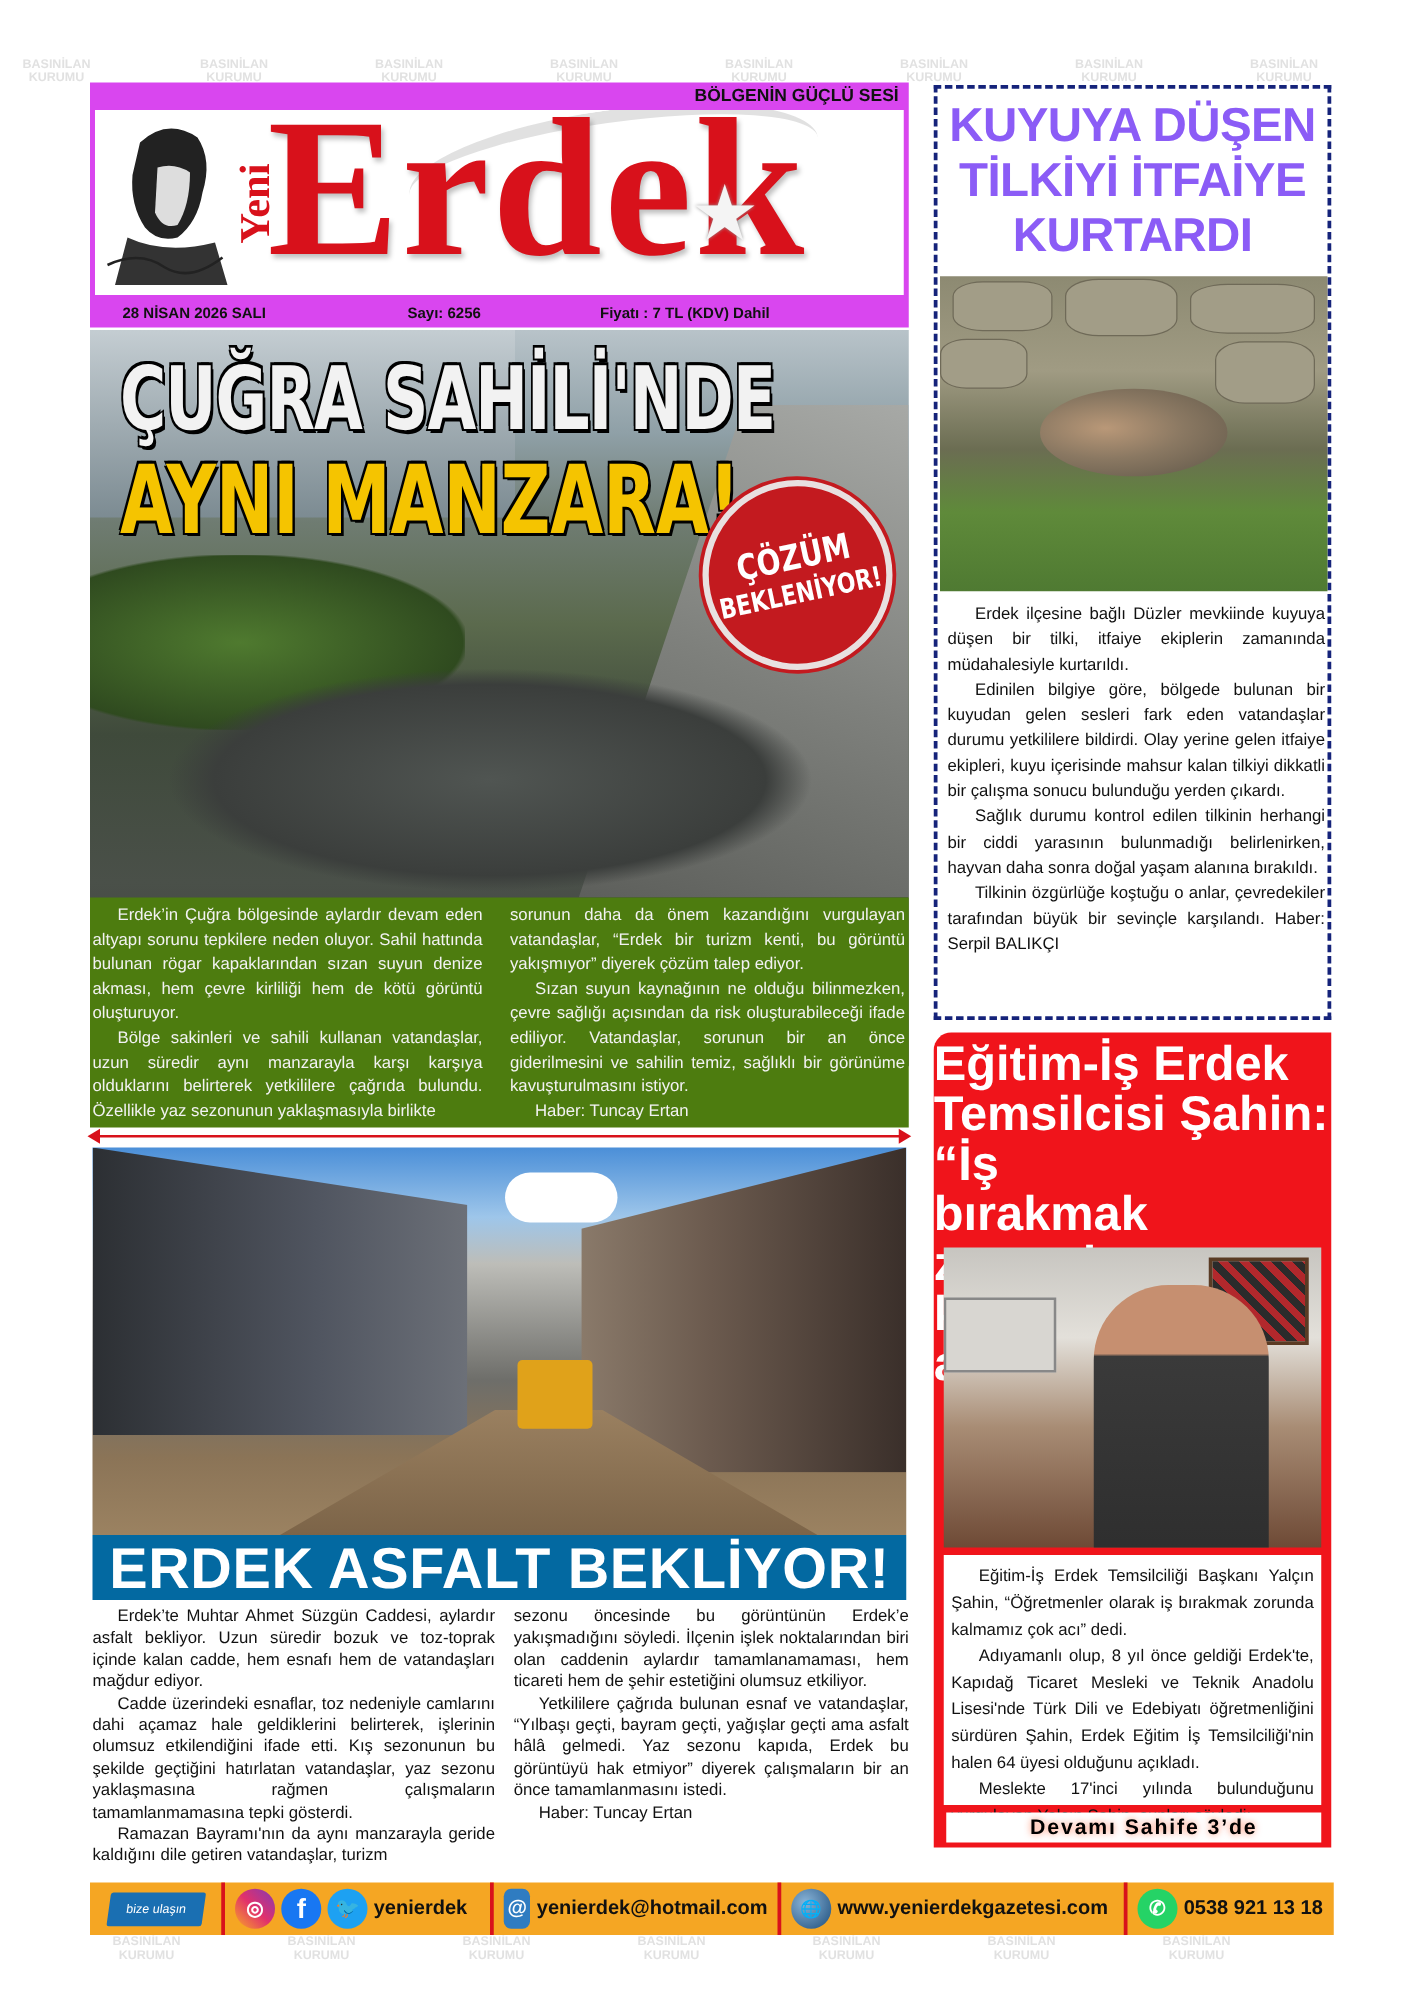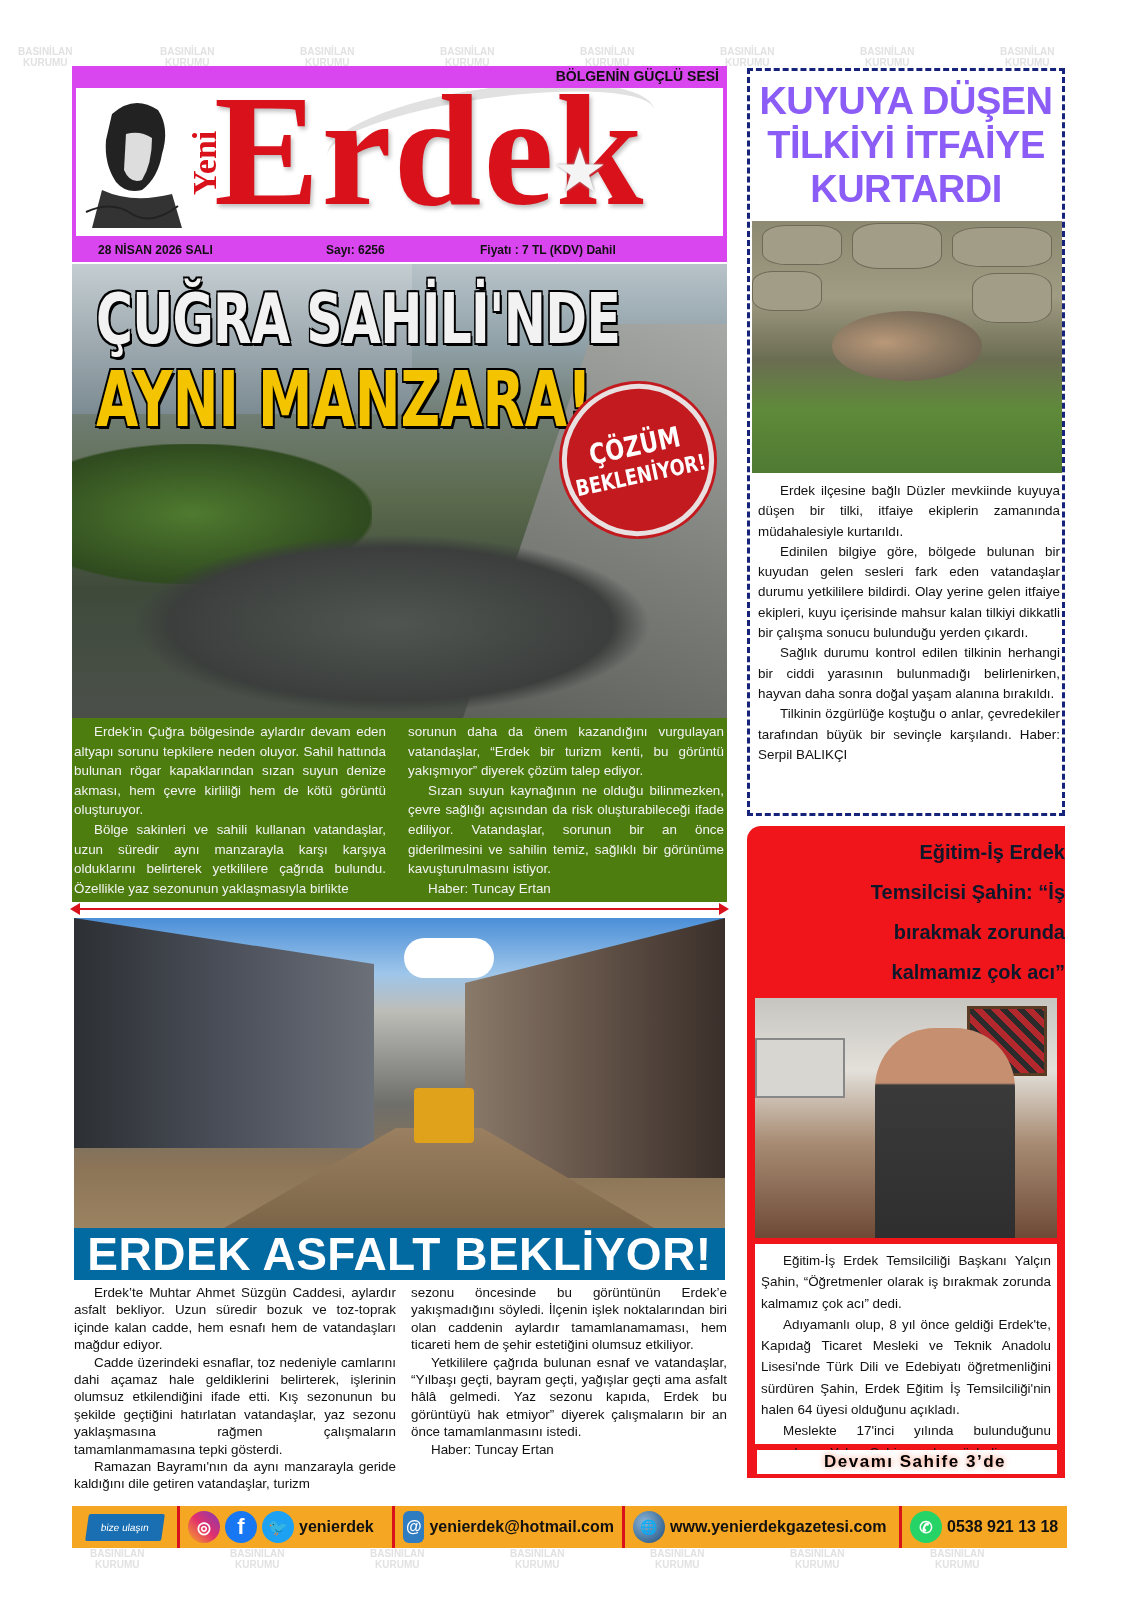--- a/index.html
+++ b/index.html
@@ -65,21 +65,21 @@
   .street-photo .digger { position: absolute; left: 340px; top: 170px; width: 60px; height: 55px; background: #e0a21a; border-radius: 4px; }
   .street-photo .cloud { position: absolute; left: 330px; top: 20px; width: 90px; height: 40px; background: #fff; border-radius: 30px; }
 
   .asfalt-title { left: 74px; top: 1228px; width: 651px; height: 52px; background: #0369a1; color: #fff; font-weight: bold; font-size: 46px; line-height: 52px; text-align: center; letter-spacing: 0.5px; }
 
   .asfalt-body .c1 { left: 74px; top: 1284px; width: 322px; color: #111; font-size: 13.4px; line-height: 17.4px; }
   .asfalt-body .c2 { left: 411px; top: 1284px; width: 316px; color: #111; font-size: 13.4px; line-height: 17.4px; }
 
   
   .red-box { left: 747px; top: 826px; width: 318px; height: 652px; background: #f0141b; border-radius: 14px 0 0 0; }
-  .red-box .title { position: absolute; left: 0; top: 6px; width: 100%; text-align: right; color: #0f172a; font-weight: bold; font-size: 20px; line-height: 40px; }
+  .red-box .title { position: absolute; left: 0; top: 6px; width: 100%; text-align: left; color: #ffffff; font-weight: bold; font-size: 39px; line-height: 40px; }
   .red-box .photo { position: absolute; left: 8px; top: 172px; width: 302px; height: 240px; overflow: hidden; background: linear-gradient(180deg,#c7c5c0 0%,#e3e0da 30%,#a88c74 60%,#6e4a36 100%); }
   .red-box .photo .man { position: absolute; left: 120px; top: 30px; width: 140px; height: 220px; border-radius: 60px 60px 10px 10px; background: linear-gradient(180deg,#c68f70 0%,#c68f70 25%,#3a3a3a 26%,#2e2e2e 100%); }
   .red-box .photo .shelf { position: absolute; left: 0; top: 40px; width: 90px; height: 60px; background: #d8d6d1; border: 2px solid #888; }
   .red-box .photo .frame { position: absolute; right: 10px; top: 8px; width: 80px; height: 70px; background: repeating-linear-gradient(45deg,#b2282c,#b2282c 6px,#2b2b2b 6px,#2b2b2b 12px); border: 3px solid #5a3b24; }
   .red-box .body { position: absolute; left: 8px; top: 418px; width: 302px; height: 200px; background: #fff; padding: 6px 6px 0 6px; font-size: 13.4px; line-height: 21.3px; text-align: justify; color: #111; }
   .red-box .body p { text-indent: 22px; }
   .red-box .more { position: absolute; left: 10px; top: 624px; width: 300px; height: 24px; background: #fff; text-align: center; font-weight: 900; font-size: 17px; line-height: 24px; letter-spacing: 1.5px; color: #000; text-shadow: 0 0 6px rgba(255,60,0,0.6); padding-left: 16px; }
 
   
   .footer { left: 72px; top: 1506px; width: 995px; height: 42px; background: #f5a623; display: flex; align-items: center; font-weight: bold; font-size: 16px; color: #111; }

